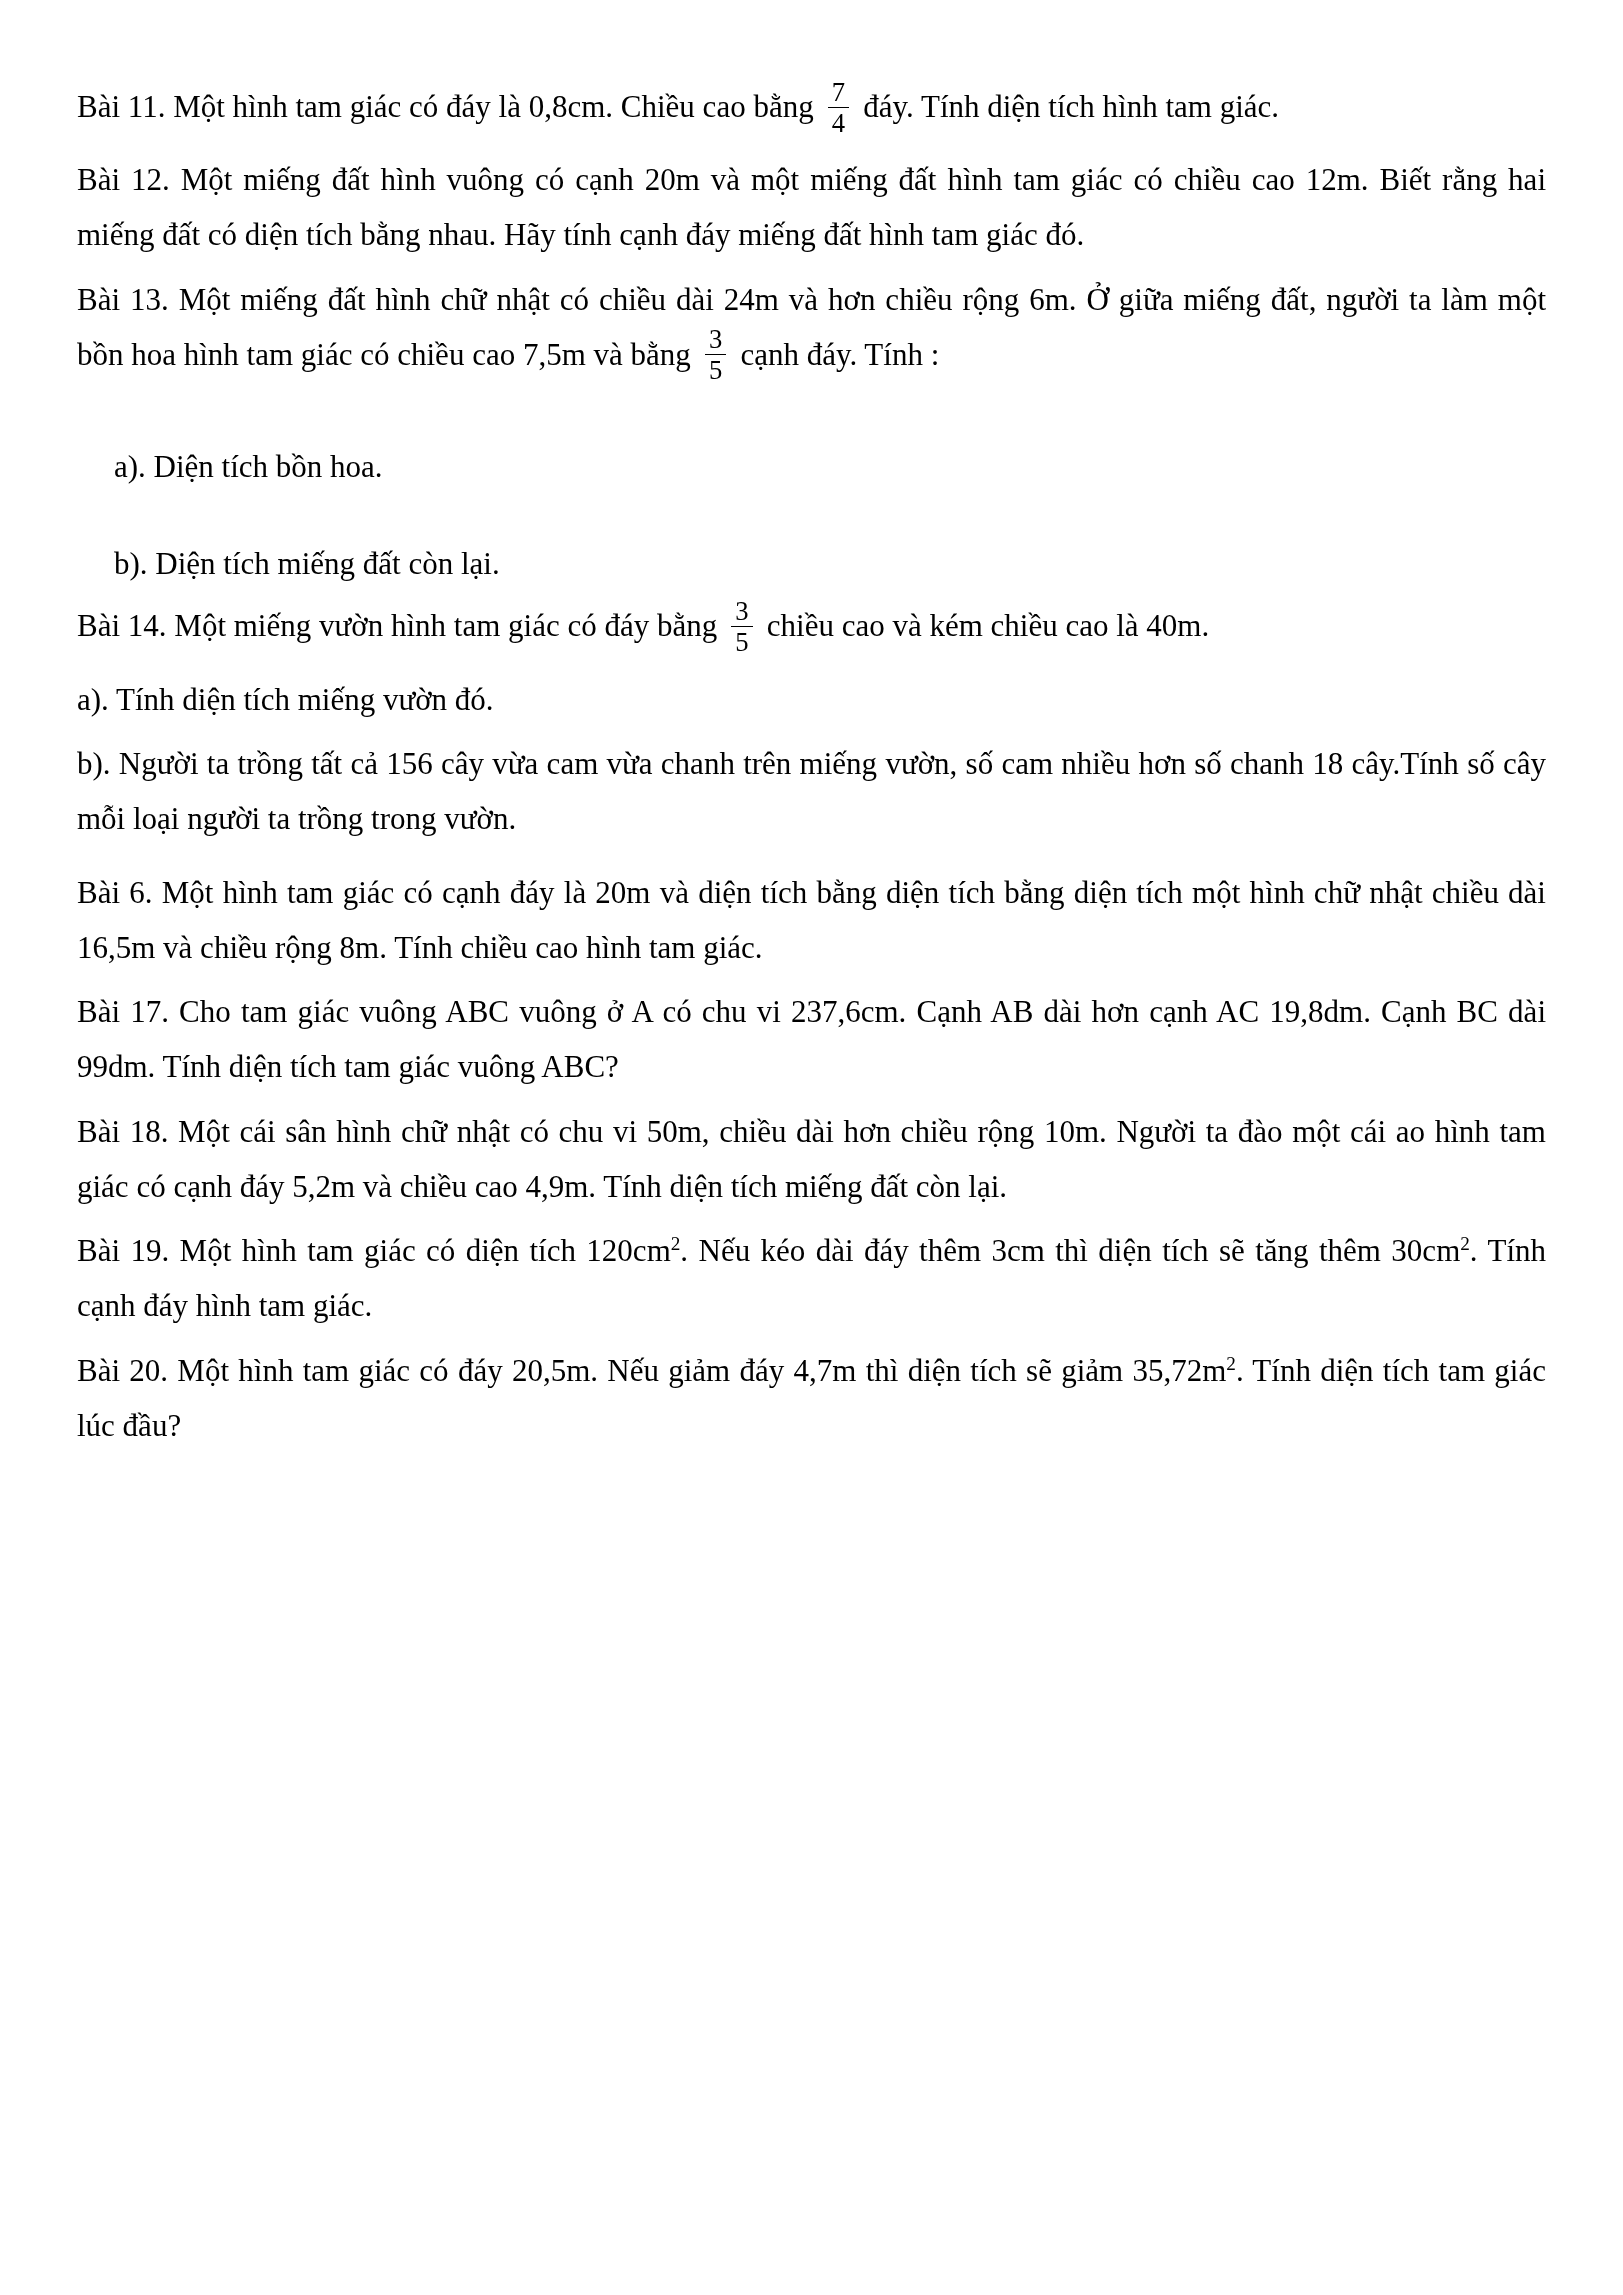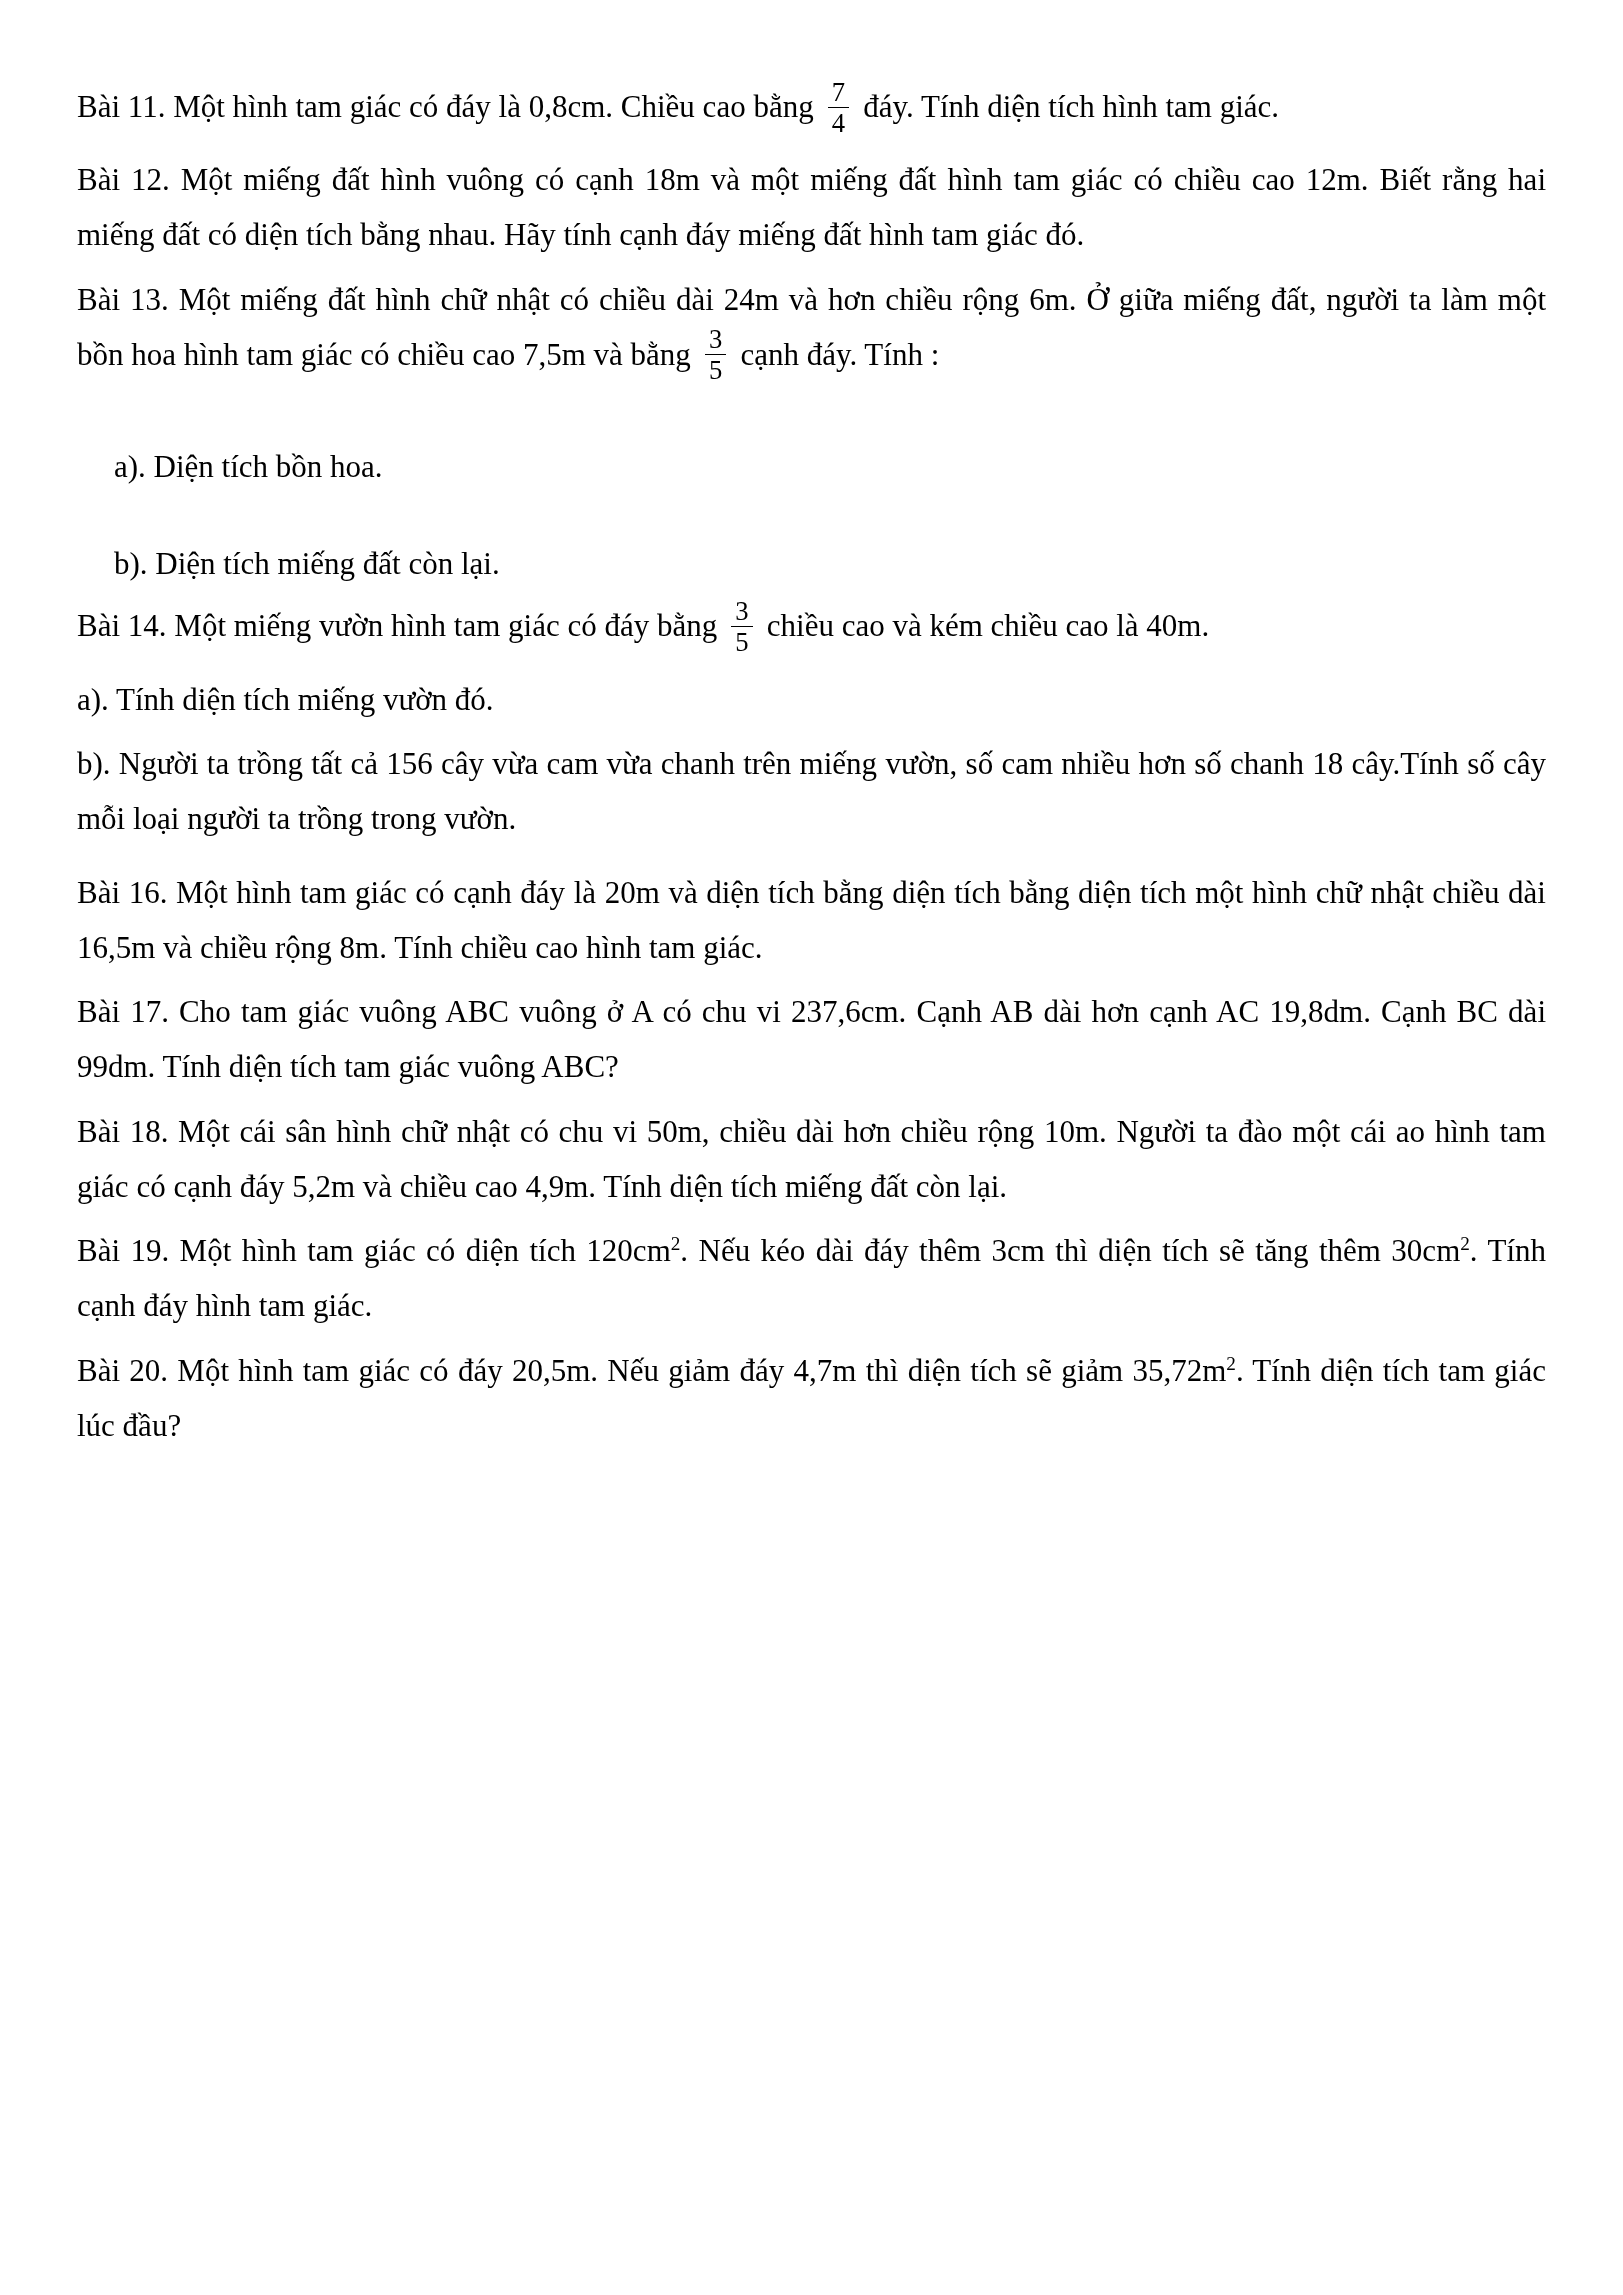--- a/index.html
+++ b/index.html
@@ -76,21 +76,21 @@
 <div class="page">
   <div class="doc">
 
     <p class="para loose">
       <span>Bài 11.</span><span> Một hình tam giác có đáy là 0,8cm. Chiều cao bằng </span><span class="frac"><span class="num">7</span><span class="den">4</span></span><span> đáy. Tính diện tích hình tam giác.</span>
     </p>
 
     <div class="gap-md"></div>
 
     <p class="para loose">
-      <span>Bài 12.</span><span> Một miếng đất hình vuông có cạnh 18m và một miếng đất hình tam giác có chiều cao 12m. Biết rằng hai miếng đất có diện tích bằng nhau. Hãy tính cạnh đáy miếng đất hình tam giác đó.</span>
+      <span>Bài 12.</span><span> Một miếng đất hình vuông có cạnh 20m và một miếng đất hình tam giác có chiều cao 12m. Biết rằng hai miếng đất có diện tích bằng nhau. Hãy tính cạnh đáy miếng đất hình tam giác đó.</span>
     </p>
 
     <div class="gap-sm"></div>
 
     <p class="para loose">
       <span>Bài 13.</span><span> Một miếng đất hình chữ nhật có chiều dài 24m và hơn chiều rộng 6m. Ở giữa miếng đất, người ta làm một bồn hoa hình tam giác có chiều cao 7,5m và bằng </span><span class="frac"><span class="num">3</span><span class="den">5</span></span><span> cạnh đáy. Tính :</span>
     </p>
 
     <div class="gap-sm"></div>
 
@@ -110,21 +110,21 @@
     <div class="gap-sm"></div>
 
     <p class="para loose">b). Người ta trồng tất cả 156 cây vừa cam vừa chanh trên miếng vườn, số cam nhiều hơn số chanh 18 cây.Tính số cây mỗi loại người ta trồng trong vườn.</p>
 
     <div class="gap-sm"></div>
 
 
     <div class="gap-sm"></div>
 
     <p class="para loose">
-      <span>Bài 16.</span><span> Một hình tam giác có cạnh đáy là 20m và diện tích bằng diện tích bằng diện tích một hình chữ nhật chiều dài 16,5m và chiều rộng 8m. Tính chiều cao hình tam giác.</span>
+      <span>Bài 6.</span><span> Một hình tam giác có cạnh đáy là 20m và diện tích bằng diện tích bằng diện tích một hình chữ nhật chiều dài 16,5m và chiều rộng 8m. Tính chiều cao hình tam giác.</span>
     </p>
 
     <div class="gap-sm"></div>
 
     <p class="para loose">
       <span>Bài 17.</span><span> Cho tam giác vuông ABC vuông ở A có chu vi 237,6cm. Cạnh AB dài hơn cạnh AC 19,8dm. Cạnh BC dài 99dm. Tính diện tích tam giác vuông ABC?</span>
     </p>
 
     <div class="gap-sm"></div>
 

